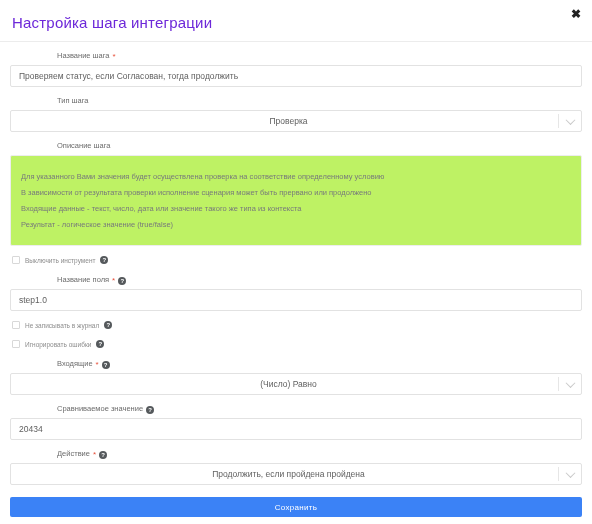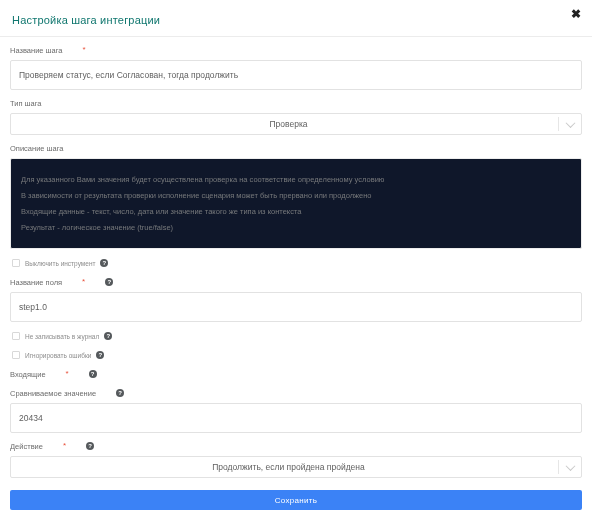--- a/index.html
+++ b/index.html
@@ -33,39 +33,40 @@
     font-weight: bold;
     color: #222222;
     cursor: pointer;
     user-select: none;
   }
   .modal-header {
     padding: 14px 12px 10px 12px;
     border-bottom: 1px solid #ececec;
   }
   .modal-title {
-    font-size: 11px;
+    font-size: 15px;
     font-weight: 400;
-    color: #0f766e;
+    color: #6d28d9;
     letter-spacing: 0.2px;
   }
   .modal-body {
     padding: 9px 10px 0 10px;
   }
   .field {
     margin-bottom: 9px;
   }
   .field-label {
     font-size: 7.5px;
     color: #6b6b6b;
     margin-bottom: 4px;
     display: flex;
-    align-items: flex-start;
-    gap: 20px;
+    align-items: flex-end;
+    gap: 3px;
     line-height: 10px;
+    margin-left: 47px;
   }
   .req {
     color: #e8503a;
     font-size: 8px;
     line-height: 8px;
   }
   .help-icon {
     display: inline-block;
     width: 8px;
     height: 8px;
@@ -74,21 +75,21 @@
     color: #ffffff;
     font-size: 6px;
     line-height: 8px;
     text-align: center;
     font-weight: bold;
     cursor: pointer;
   }
   .text-input {
     width: 100%;
     box-sizing: border-box;
-    height: 30px;
+    height: 22px;
     border: 1px solid #e2e2e2;
     border-radius: 2px;
     background: #ffffff;
     font-size: 8.5px;
     color: #5f5f5f;
     padding: 0 8px;
     font-family: "Liberation Sans", sans-serif;
     outline: none;
   }
   .select-wrap {
@@ -122,21 +123,21 @@
     justify-content: center;
   }
   .chev {
     width: 6px;
     height: 6px;
     border-left: 1px solid #c9c9c9;
     border-bottom: 1px solid #c9c9c9;
     transform: rotate(-45deg) translate(1px, -1px);
   }
   .desc-box {
-    background: #0f172a;
+    background: #bef264;
     border: 1px solid #ededed;
     border-radius: 2px;
     padding: 10px 0 10px 0;
   }
   .desc-line {
     font-size: 7.5px;
     color: #77797b;
     padding: 0 10px;
     line-height: 11px;
     margin: 5px 0;
@@ -252,20 +253,27 @@
       <span class="cbox-label">Игнорировать ошибки</span>
       <span class="help-icon">?</span>
     </div>
 
     <div class="field">
       <div class="field-label">
         <span>Входящие</span>
         <span class="req">*</span>
         <span class="help-icon">?</span>
       </div>
+      <div class="select-wrap">
+        <span class="select-value">(Число) Равно</span>
+        <span class="select-sep"></span>
+        <span class="select-arrow">
+            <span class="chev"></span>
+          </span>
+      </div>
     </div>
 
     <div class="field">
       <div class="field-label">
         <span>Сравниваемое значение</span>
         <span class="help-icon">?</span>
       </div>
       <input class="text-input" type="text" value="20434" style="">
     </div>
 

